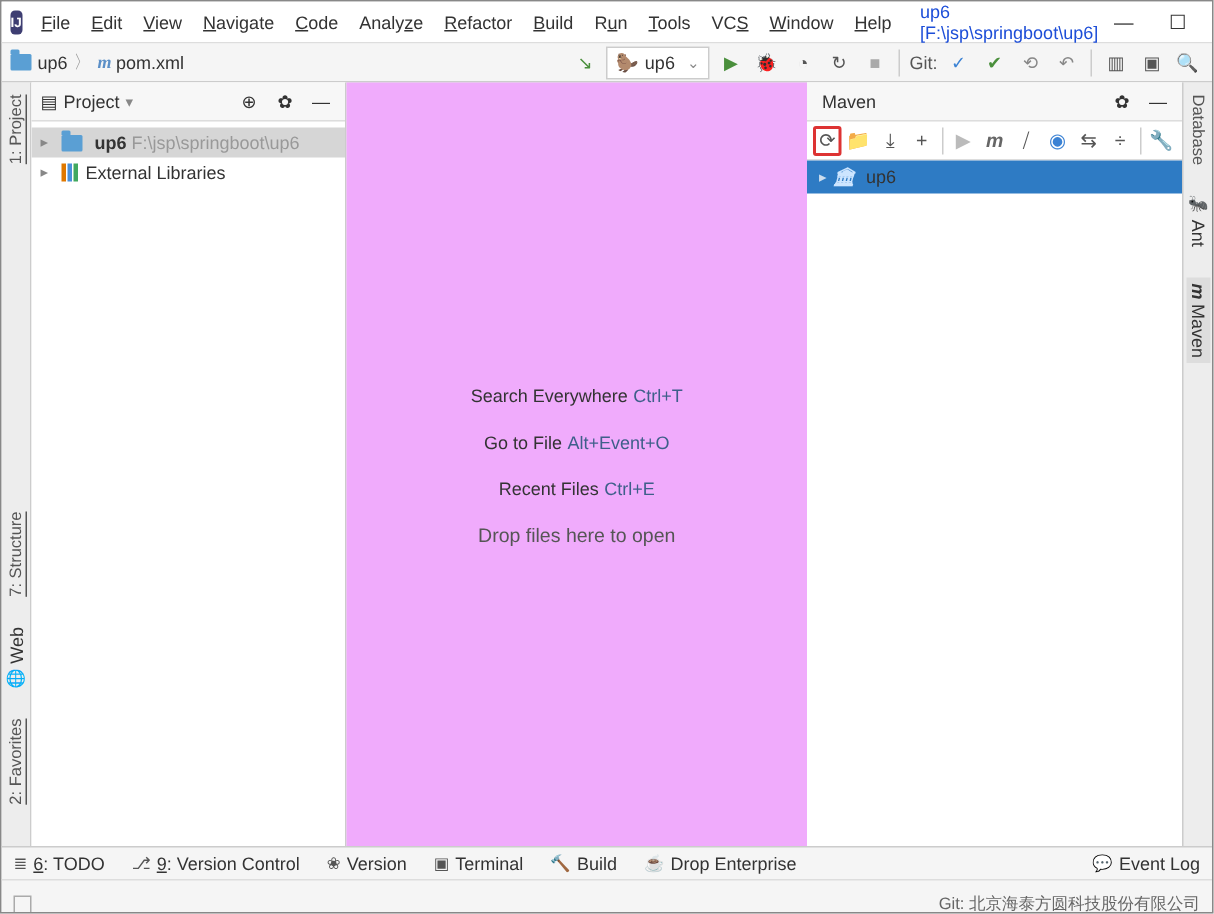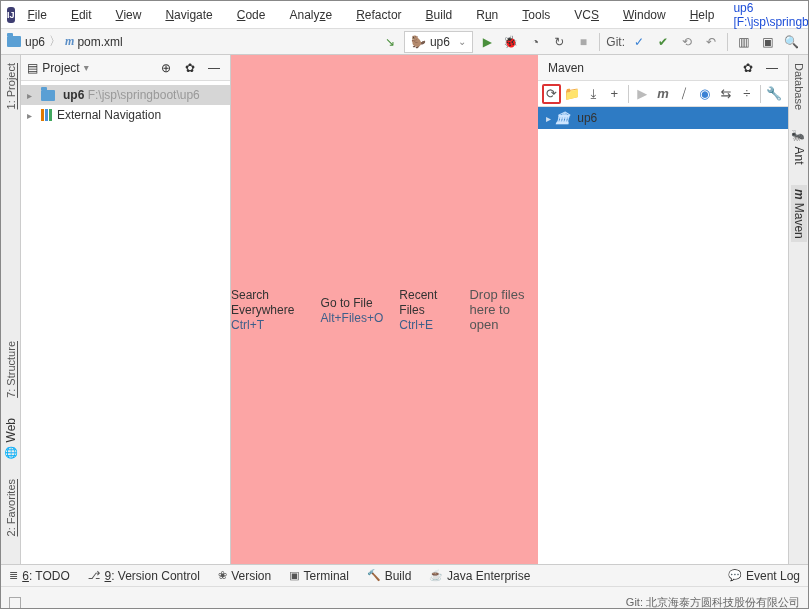--- a/index.html
+++ b/index.html
@@ -1,19 +1,19 @@
 <!DOCTYPE html>
 <html><head>
 <meta charset="utf-8">
 <style>
 *{margin:0;padding:0;box-sizing:border-box;font-family:"Segoe UI",Arial,sans-serif;font-size:12px;color:#333;user-select:none}
 body{width:809px;height:609px;background:#f2f2f2;overflow:hidden;border:1px solid #888}
 .titlebar{height:28px;background:#fff;display:flex;align-items:center;padding:12px 6px;border-bottom:1px solid #ddd}
 .appicon{width:16px;height:16px;background:#3e3e72;border-radius:3px;margin-right:8px;display:flex;align-items:center;justify-content:center;color:#fff;font-size:9px;font-weight:bold}
-.menu{display:flex;gap:14px}
+.menu{display:flex;gap:4px}
 .menu span{padding:2px 5px;cursor:pointer}
 .menu span u{text-decoration:underline}
 .tp{color:#1d4ed8;margin-left:14px}
 .wbtns{margin-left:auto;display:flex;gap:2px}
 .wbtn{width:34px;height:22px;display:flex;align-items:center;justify-content:center;font-size:13px;cursor:pointer}
 .navbar{height:26px;background:#f5f5f5;display:flex;align-items:center;padding:0 6px;border-bottom:1px solid #ccc}
 .folder-icon{width:14px;height:11px;background:#5a9fd4;border-radius:1px;margin-right:4px;position:relative}
 .folder-icon::before{content:"";position:absolute;top:-3px;left:0;width:6px;height:3px;background:#5a9fd4;border-radius:1px 1px 0 0}
 .bc-sep{color:#999;margin:0 4px}
 .m-icon{color:#5b8fc7;font-style:italic;font-weight:bold;font-family:Georgia,serif;margin-right:3px}
@@ -35,21 +35,21 @@
 .tree{padding:4px 0;flex:1;overflow:auto}
 .trow{display:flex;align-items:center;height:20px;padding-left:6px;cursor:pointer;gap:4px}
 .trow.sel{background:#d6d6d6}
 .trow .arr{color:#888;font-size:10px;width:10px}
 .trow .lbl{white-space:nowrap}
 .trow .path{color:#999}
 .libicon{width:12px;height:12px;display:inline-block;position:relative}
 .libicon::before{content:"";position:absolute;left:0;top:0;width:3px;height:12px;background:#e07800}
 .libicon::after{content:"";position:absolute;left:4px;top:0;width:3px;height:12px;background:#4a90d9;box-shadow:4px 0 0 #41a85f}
 .scicon{width:12px;height:12px;border:1.5px solid #4a90d9;border-radius:2px;background:linear-gradient(135deg,#fff 50%,#4a90d9 50%)}
-.center{flex:1;background:#fca5a5;display:flex;flex-direction:row;align-items:center;justify-content:center;gap:16px}
+.center{flex:1;background:#f0abfc;display:flex;flex-direction:column;align-items:center;justify-content:center;gap:16px}
 .center .line{color:#555;font-size:13px}
 .center .line .sc{color:#3e5f8a}
 .mavenpanel{width:250px;background:#fff;display:flex;flex-direction:column}
 .mvntb{height:26px;display:flex;align-items:center;padding:0 4px;border-bottom:1px solid #ddd;gap:2px}
 .mvntb .ic{width:20px;height:20px;display:flex;align-items:center;justify-content:center;cursor:pointer;font-size:13px;color:#555}
 .mvntb .ic.hl{border:2px solid #d33;border-radius:2px}
 .mvntree{flex:1}
 .mvnrow{display:flex;align-items:center;height:22px;background:#2e7bc4;color:#fff;padding-left:8px;gap:4px}
 .mvnrow .arr{color:#cde;font-size:10px}
 .footer{height:22px;background:#f5f5f5;border-top:1px solid #ccc;display:flex;align-items:center;padding:0 8px;gap:18px}
@@ -142,28 +142,28 @@
     </div>
     <div class="tree">
       <div class="trow sel">
         <span class="arr">▸</span>
         <span class="folder-icon"></span>
         <span class="lbl"><b>up6</b> <span class="path">F:\jsp\springboot\up6</span></span>
       </div>
       <div class="trow">
         <span class="arr">▸</span>
         <span class="libicon"></span>
-        <span class="lbl">External Navigation</span>
+        <span class="lbl">External Libraries</span>
       </div>
     </div>
   </div>
 
   <div class="center">
     <div class="line"><span>Search Everywhere</span> <span class="sc">Ctrl+T</span></div>
-    <div class="line"><span>Go to File</span> <span class="sc">Alt+Files+O</span></div>
+    <div class="line"><span>Go to File</span> <span class="sc">Alt+Event+O</span></div>
     <div class="line"><span>Recent Files</span> <span class="sc">Ctrl+E</span></div>
     <div class="line">Drop files here to open</div>
   </div>
 
   <div class="mavenpanel">
     <div class="panelhdr">
       <span class="title">Maven</span>
       <div class="hdricons">
         <span class="ticon">✿</span>
         <span class="ticon">—</span>
@@ -199,20 +199,20 @@
     <div class="vlabelr" style="background:#ddd;padding:4px 1px"><i style="font-weight:bold">m</i> <span>Maven</span></div>
   </div>
 </div>
 
 <div class="footer">
   <div class="fitem">≣ <span><u>6</u>: TODO</span></div>
   <div class="fitem">⎇ <span><u>9</u>: Version Control</span></div>
   <div class="fitem">❀ <span>Version</span></div>
   <div class="fitem">▣ <span>Terminal</span></div>
   <div class="fitem">🔨 <span>Build</span></div>
-  <div class="fitem">☕ <span>Java Enterprise</span></div>
+  <div class="fitem">☕ <span>Drop Enterprise</span></div>
   <div style="margin-left:auto" class="fitem">💬 <span>Event Log</span></div>
 </div>
 
 <div class="status">
   <div class="sq"></div>
   <div class="git">Git: 北京海泰方圆科技股份有限公司</div>
 </div>
 
 </body></html>

